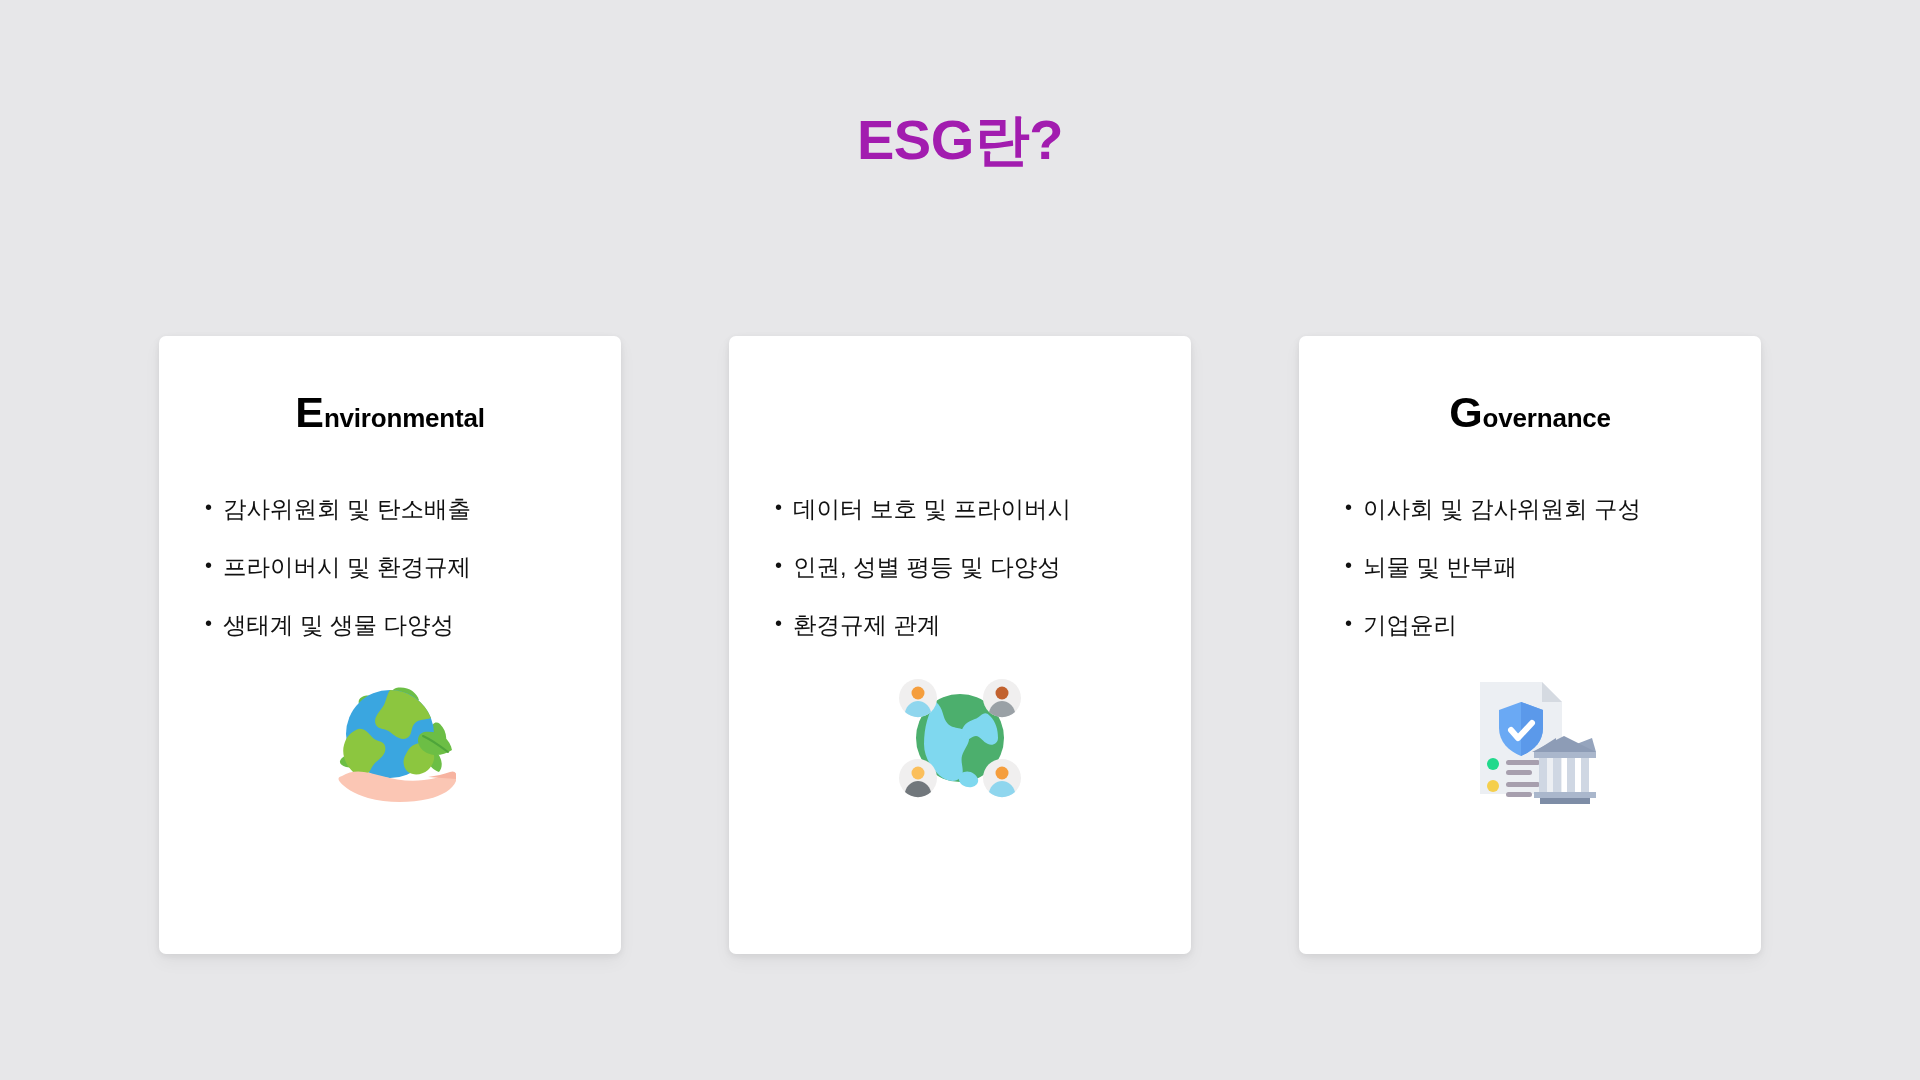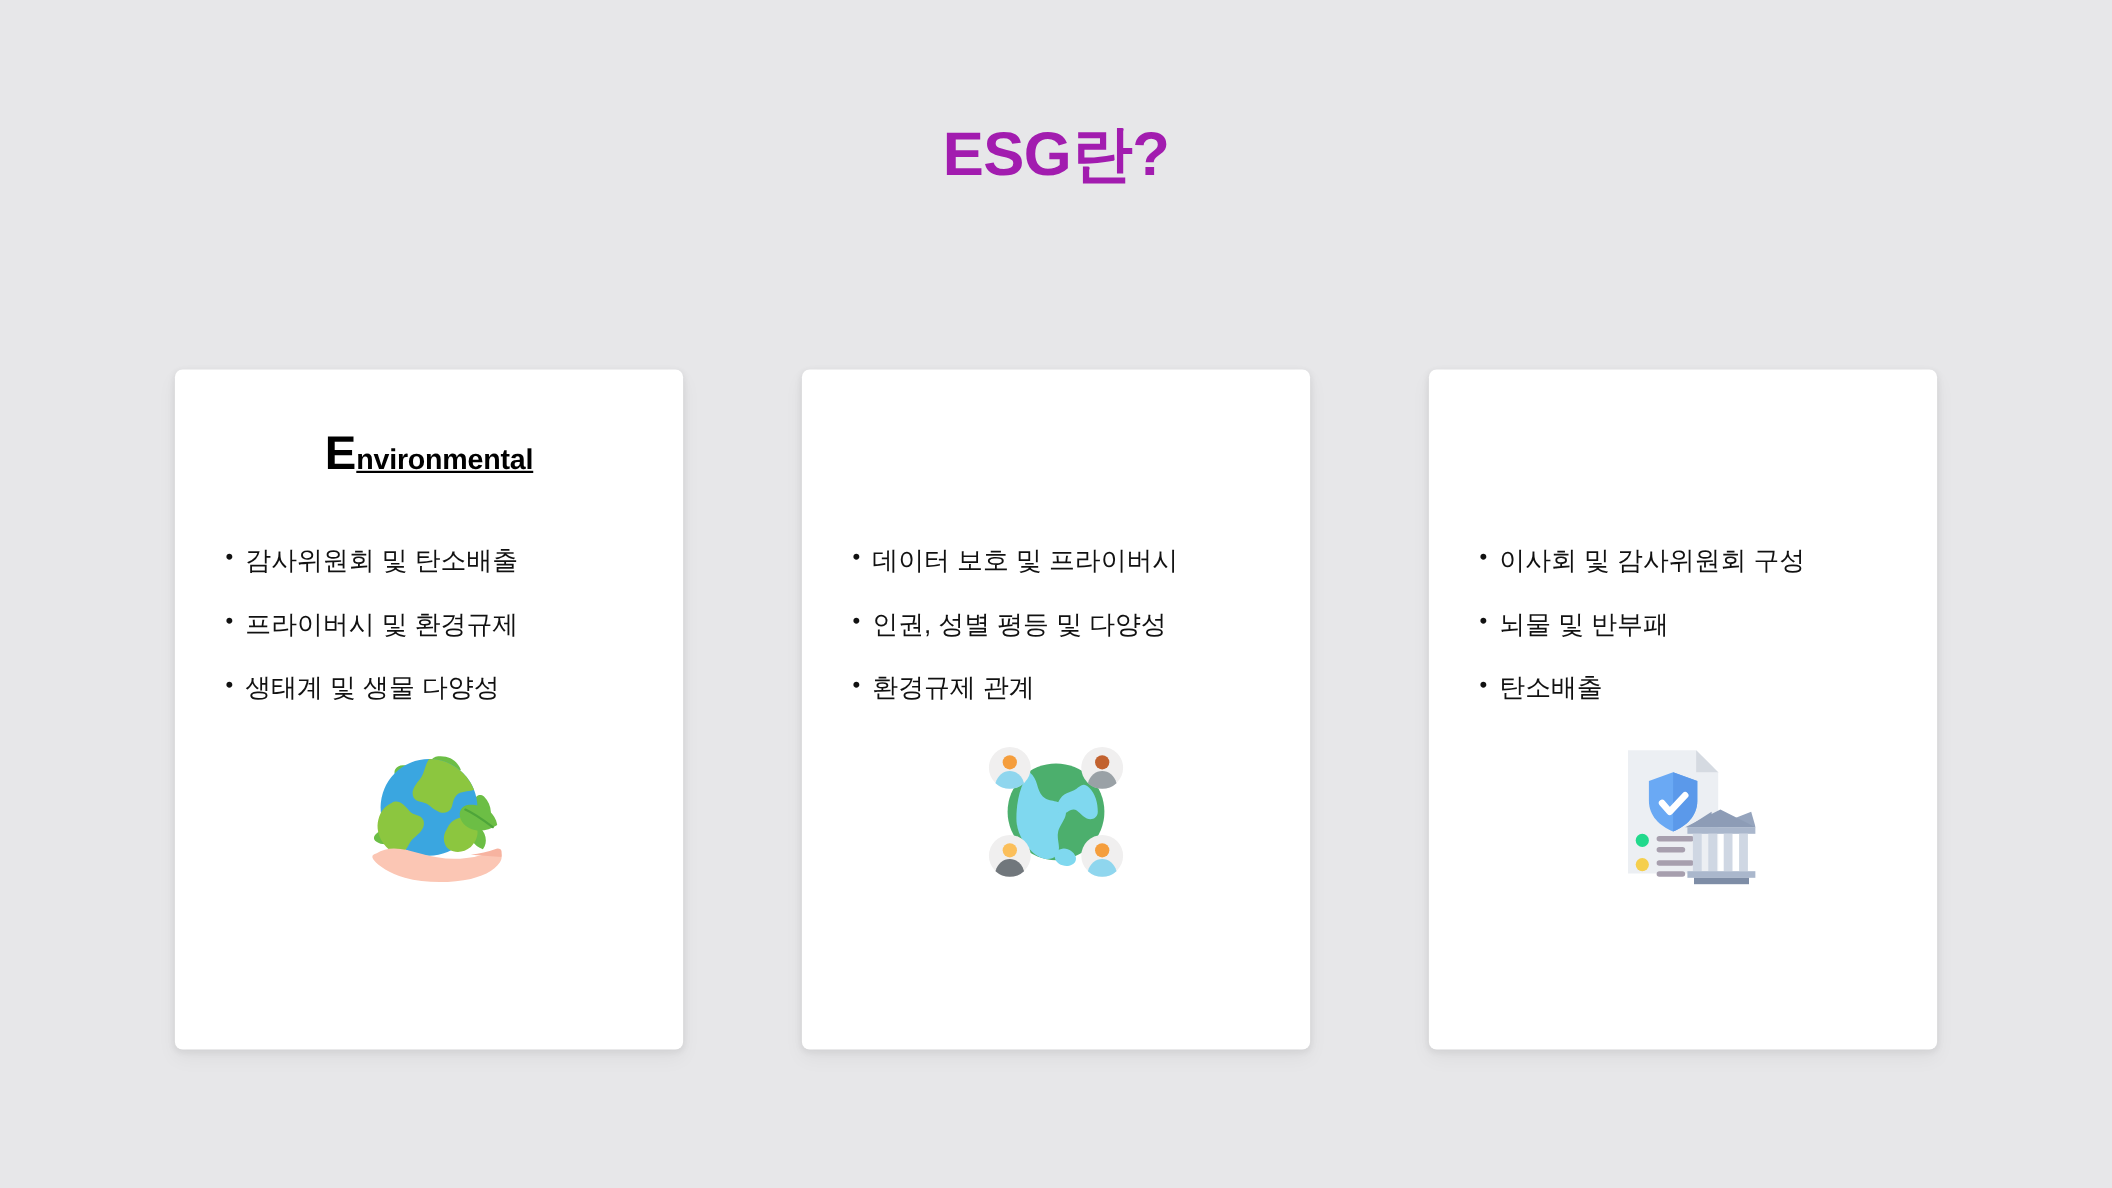--- a/index.html
+++ b/index.html
@@ -67,21 +67,20 @@
     line-height: 1;
     vertical-align: baseline;
   }
 
   .card-header .rest {
     font-size: 26px;
     font-weight: bold;
     line-height: 1;
     vertical-align: baseline;
     letter-spacing: -0.2px;
-    text-decoration: underline;
   }
 
   .bullet-list {
     position: absolute;
     top: 158px;
     left: 46px;
     right: 20px;
     list-style: none;
   }
 
@@ -219,33 +218,36 @@
         <g>
           <circle cx="108" cy="106" r="19" fill="#f0efef"></circle>
           <circle cx="108" cy="101" r="6.5" fill="#f59e3d"></circle>
           <path d="M95 120 c2 -7 7 -11 13 -11 c6 0 11 4 13 11 a19 19 0 0 1 -26 0 Z" fill="#8fd6ee"></path>
         </g>
       </svg>
     </div>
   </div>
 
   <div class="card">
+    <div class="card-header">
+      <span class="initial">G</span><span class="rest">overnance</span>
+    </div>
 
     <ul class="bullet-list">
       <li>
         <span class="dot">•</span>
         <span class="txt">이사회 및 감사위원회 구성</span>
       </li>
       <li>
         <span class="dot">•</span>
         <span class="txt">뇌물 및 반부패</span>
       </li>
       <li>
         <span class="dot">•</span>
-        <span class="txt">탄소배출</span>
+        <span class="txt">기업윤리</span>
       </li>
     </ul>
 
     <div class="card-illustration">
       <svg width="132" height="132" viewBox="0 0 132 132">
 
         <path d="M16 10 h62 l20 20 v92 h-82 Z" fill="#eceff3"></path>
         <path d="M78 10 l20 20 h-20 Z" fill="#d5dae1"></path>
 
         <path d="M57 30 l22 8 v18 c0 14 -10 23 -22 28 c-12 -5 -22 -14 -22 -28 v-18 Z" fill="#6aa9f4"></path>

